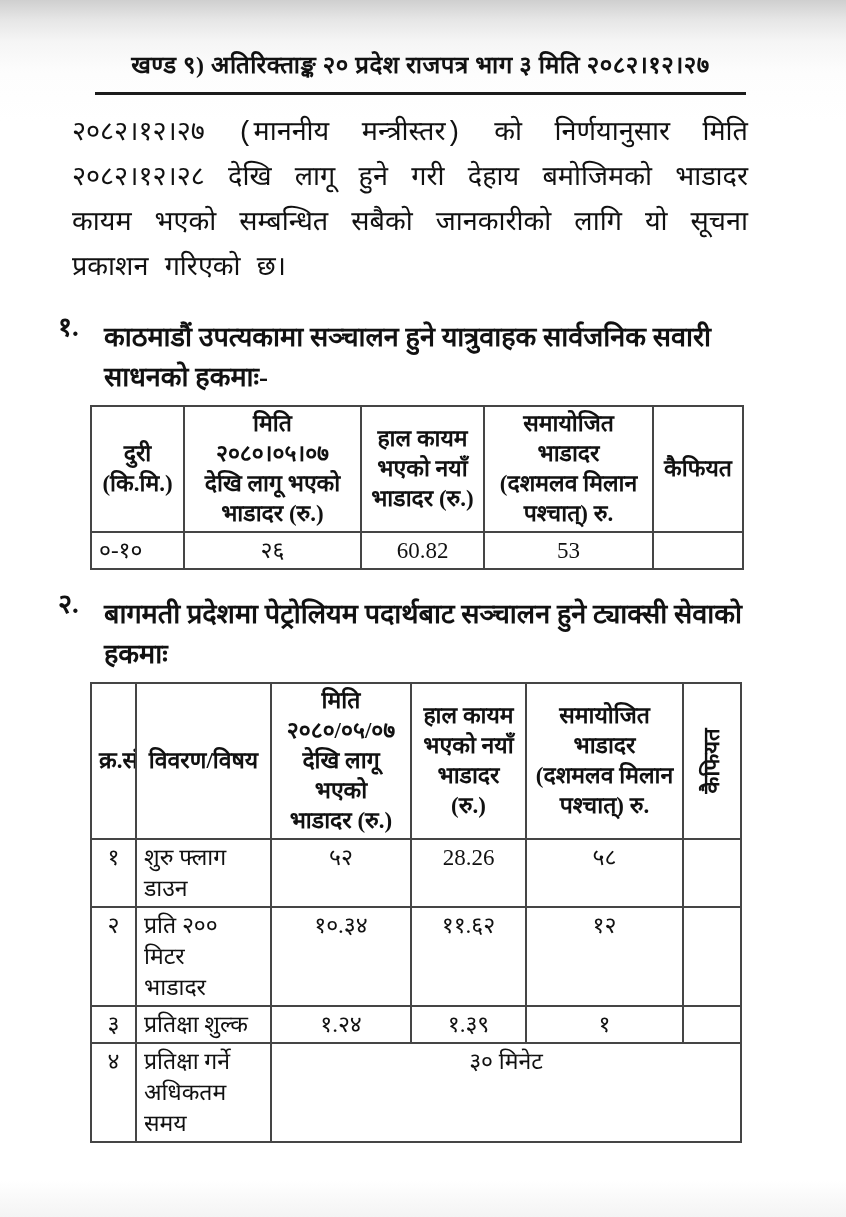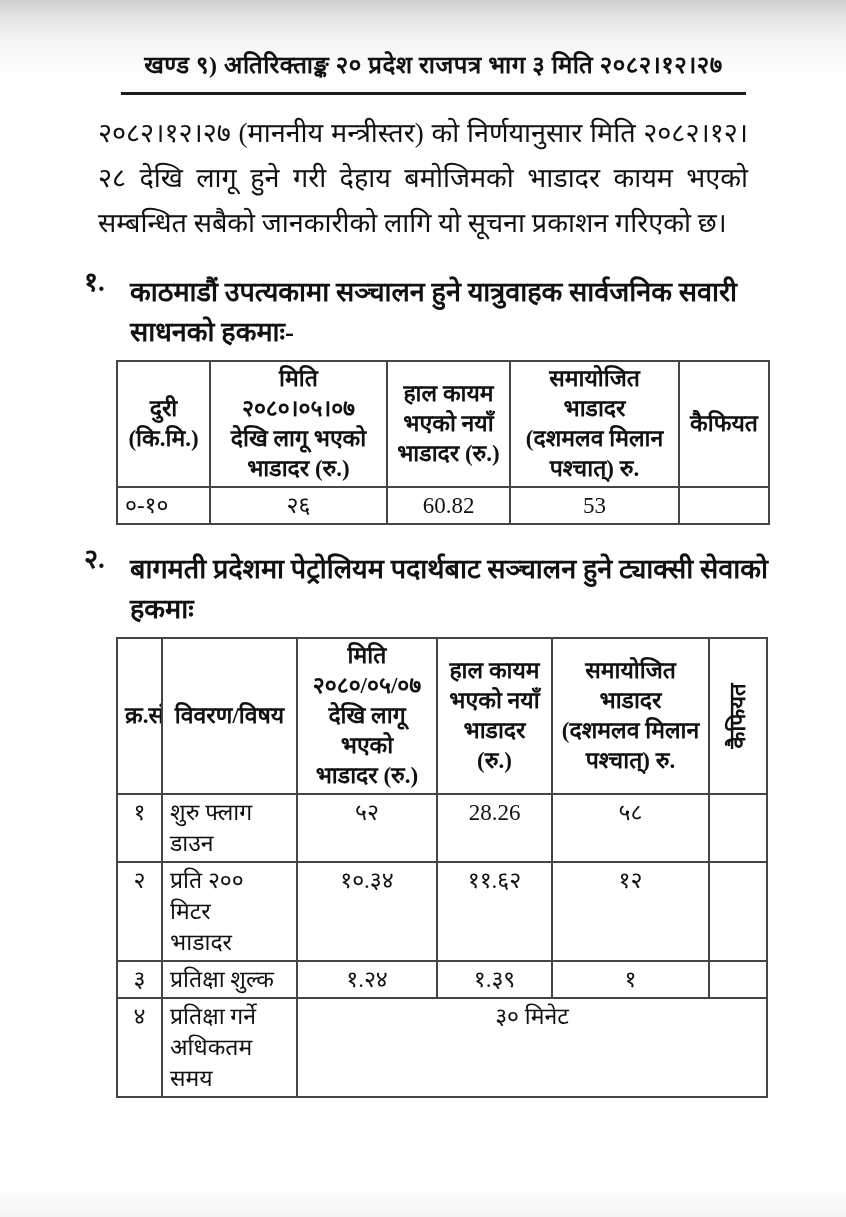--- a/index.html
+++ b/index.html
@@ -7,39 +7,39 @@
     width:846px;height:1217px;
     font-family:"Liberation Serif","DejaVu Serif",serif;
     color:#111;
     background:#fff;
   }
   .page{
     width:846px;height:1217px;
     overflow:hidden;
     background:linear-gradient(180deg,#cfcfcf 0%,#e6e6e6 1.6%,#f5f5f5 3.4%,#fdfdfd 6%,#ffffff 10%,#ffffff 97%,#f4f4f4 100%);
     box-sizing:border-box;
-    padding-left:26px;
   }
   
   .masthead{
     margin:0 100px 0 95px;
     padding:48px 0 10px 0;
     border-bottom:3px solid #1c1c1c;
     text-align:center;
     font-size:24px;
     font-weight:bold;
     line-height:34px;
     letter-spacing:.5px;
   }
   
   .intro{
     margin:16px 98px 16px 72px;
     font-size:27px;
     line-height:45px;
     text-align:justify;
+    font-family:Liberation Mono, monospace;
   }
   
   .section-heading{
     display:flex;
     margin:14px 70px 0 58px;
     font-size:27px;
     font-weight:bold;
     line-height:40px;
   }
   .sec-num{flex:0 0 46px;}

